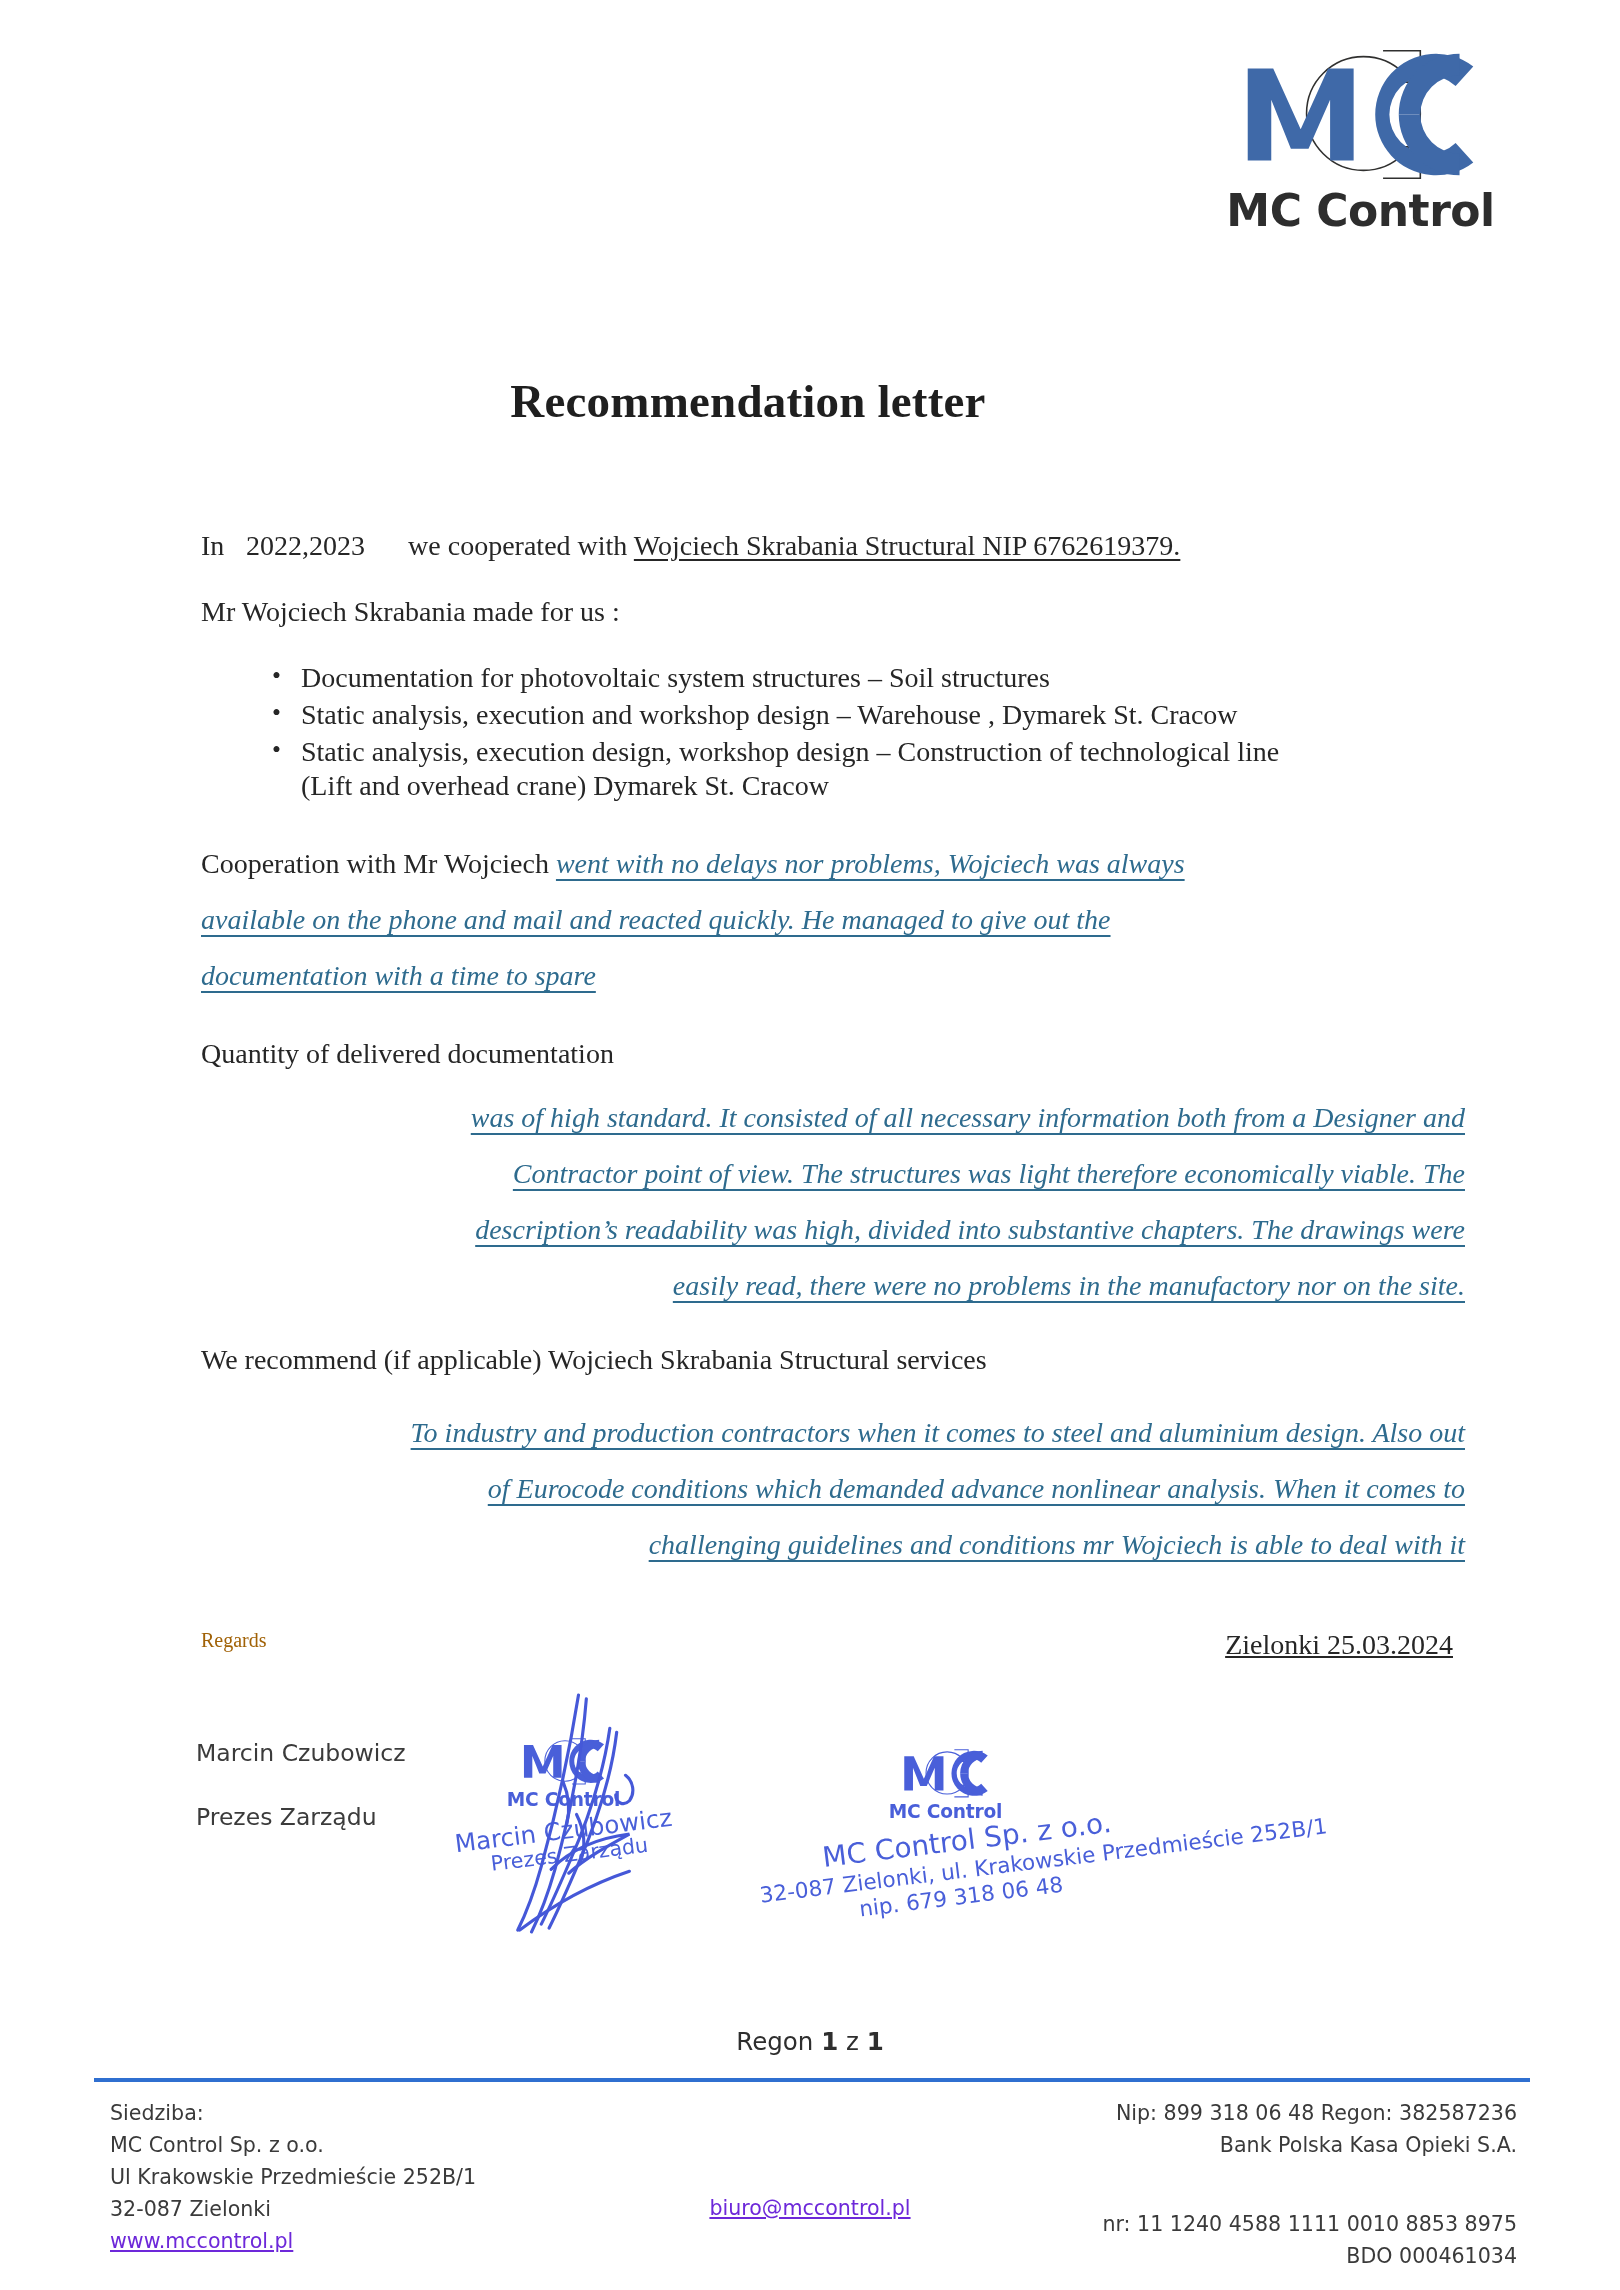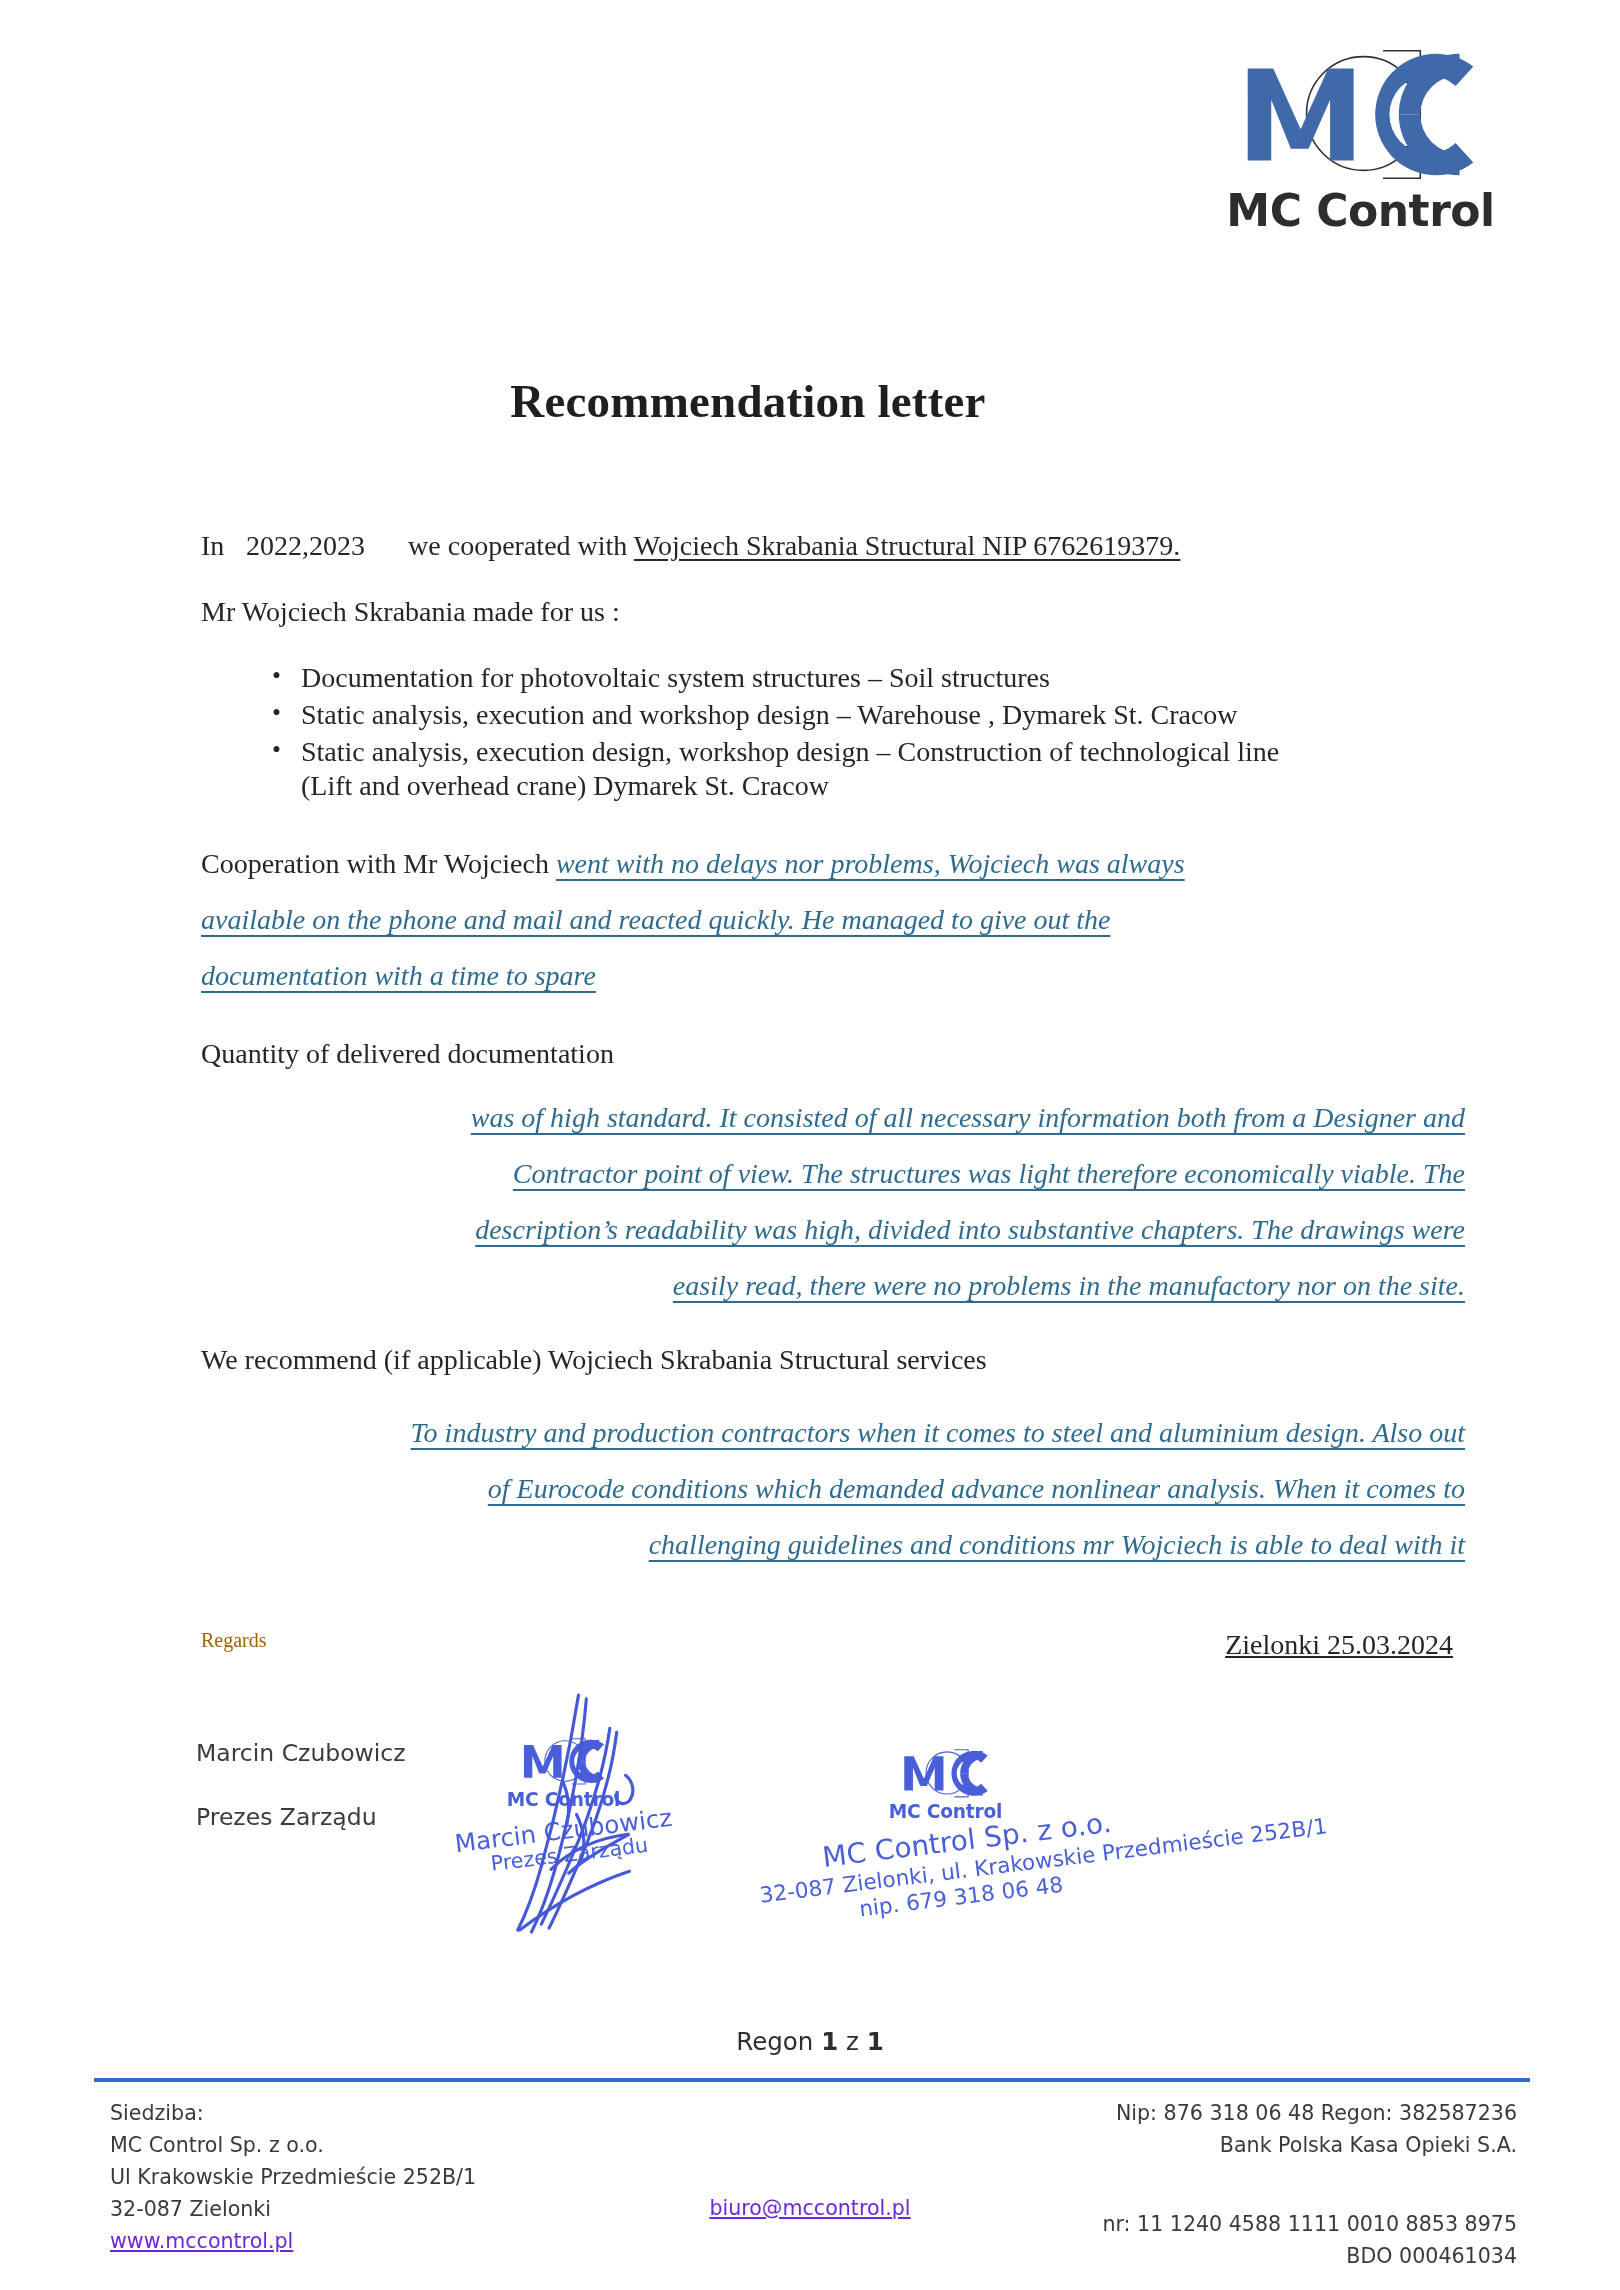--- a/index.html
+++ b/index.html
@@ -340,21 +340,21 @@
       <div>Ul Krakowskie Przedmieście 252B/1</div>
       <div>32-087 Zielonki</div>
       <div class="link">www.mccontrol.pl</div>
     </div>
 
     <div class="f-mid">
       <span class="link">biuro@mccontrol.pl</span>
     </div>
 
     <div class="f-right">
-      <div>Nip: 876 318 06 48  Regon: 382587236</div>
+      <div>Nip: 899 318 06 48  Regon: 382587236</div>
       <div>Bank Polska Kasa Opieki S.A.</div>
       <div class="spacer"></div>
       <div>nr: 11 1240 4588 1111 0010 8853 8975</div>
       <div>BDO 000461034</div>
     </div>
   </div>
 
 </div>
 
 

